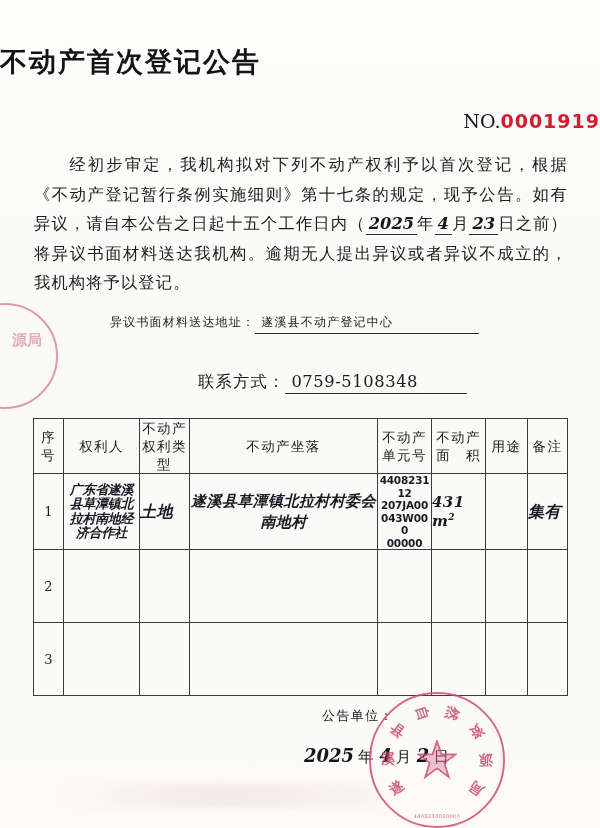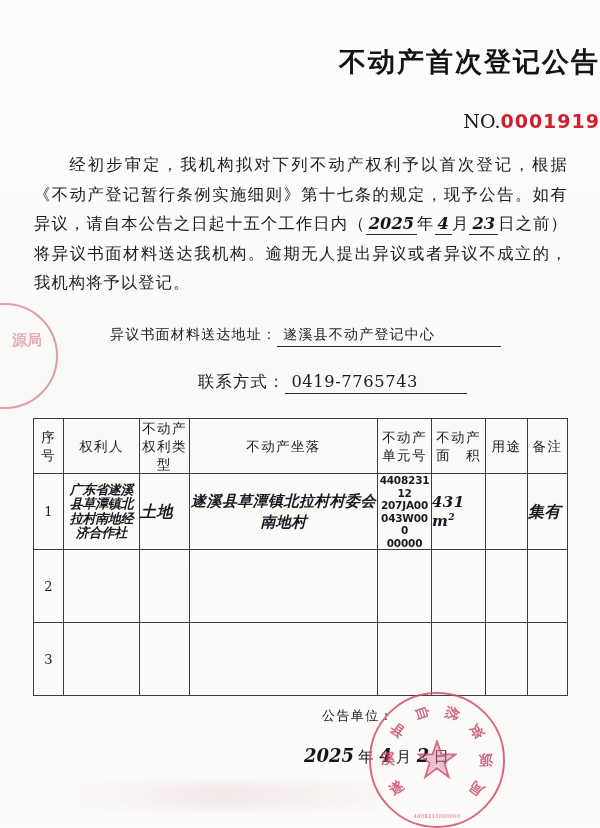--- a/index.html
+++ b/index.html
@@ -28,21 +28,21 @@
     position: absolute;
     inset: 0;
   }
 
   
   .doc-title {
     position: absolute;
     top: 44px;
     left: 0;
     width: 600px;
-    text-align: right;
+    text-align: left;
     font-size: 27px;
     font-weight: 700;
     letter-spacing: 2px;
     color: #141414;
     font-family: "DejaVu Sans", "Liberation Sans", sans-serif;
   }
 
   
   .serial-line {
     position: absolute;
@@ -91,22 +91,22 @@
     border-bottom: 1.2px solid #2a2a2a;
     padding: 0 3px 1px 3px;
     display: inline-block;
     line-height: 18px;
   }
 
   
   .addr-line {
     position: absolute;
     left: 110px;
-    top: 326px;
-    font-size: 14px;
+    top: 314px;
+    font-size: 12px;
     letter-spacing: 1.2px;
     color: #1c1c1c;
     white-space: nowrap;
   }
   .addr-value {
     display: inline-block;
     border-bottom: 1.1px solid #2b2b2b;
     padding: 0 6px 2px 6px;
     min-width: 212px;
   }
@@ -301,21 +301,21 @@
 
   <div class="body-block">
     <span class="indent"></span><span>经初步审定，我机构拟对下列不动产权利予以首次登记，根据《不动产登记暂行条例实施细则》第十七条的规定，现予公告。如有异议，请自本公告之日起十五个工作日内（</span><span class="hw hw-underline">2025</span><span>年</span><span class="hw hw-underline">4</span><span>月</span><span class="hw hw-underline">23</span><span>日之前）</span><span>将异议书面材料送达我机构。逾期无人提出异议或者异议不成立的，我机构将予以登记。</span>
   </div>
 
   <div class="addr-line">
     <span>异议书面材料送达地址：</span><span class="addr-value">遂溪县不动产登记中心</span>
   </div>
 
   <div class="contact-line">
-    <span>联系方式：</span><span class="contact-value">0419-7765743</span>
+    <span>联系方式：</span><span class="contact-value">0759-5108348</span>
   </div>
 
   <table class="reg-table">
     <colgroup>
       <col style="width:30px">
       <col style="width:76px">
       <col style="width:50px">
       <col style="width:188px">
       <col style="width:54px">
       <col style="width:54px">

